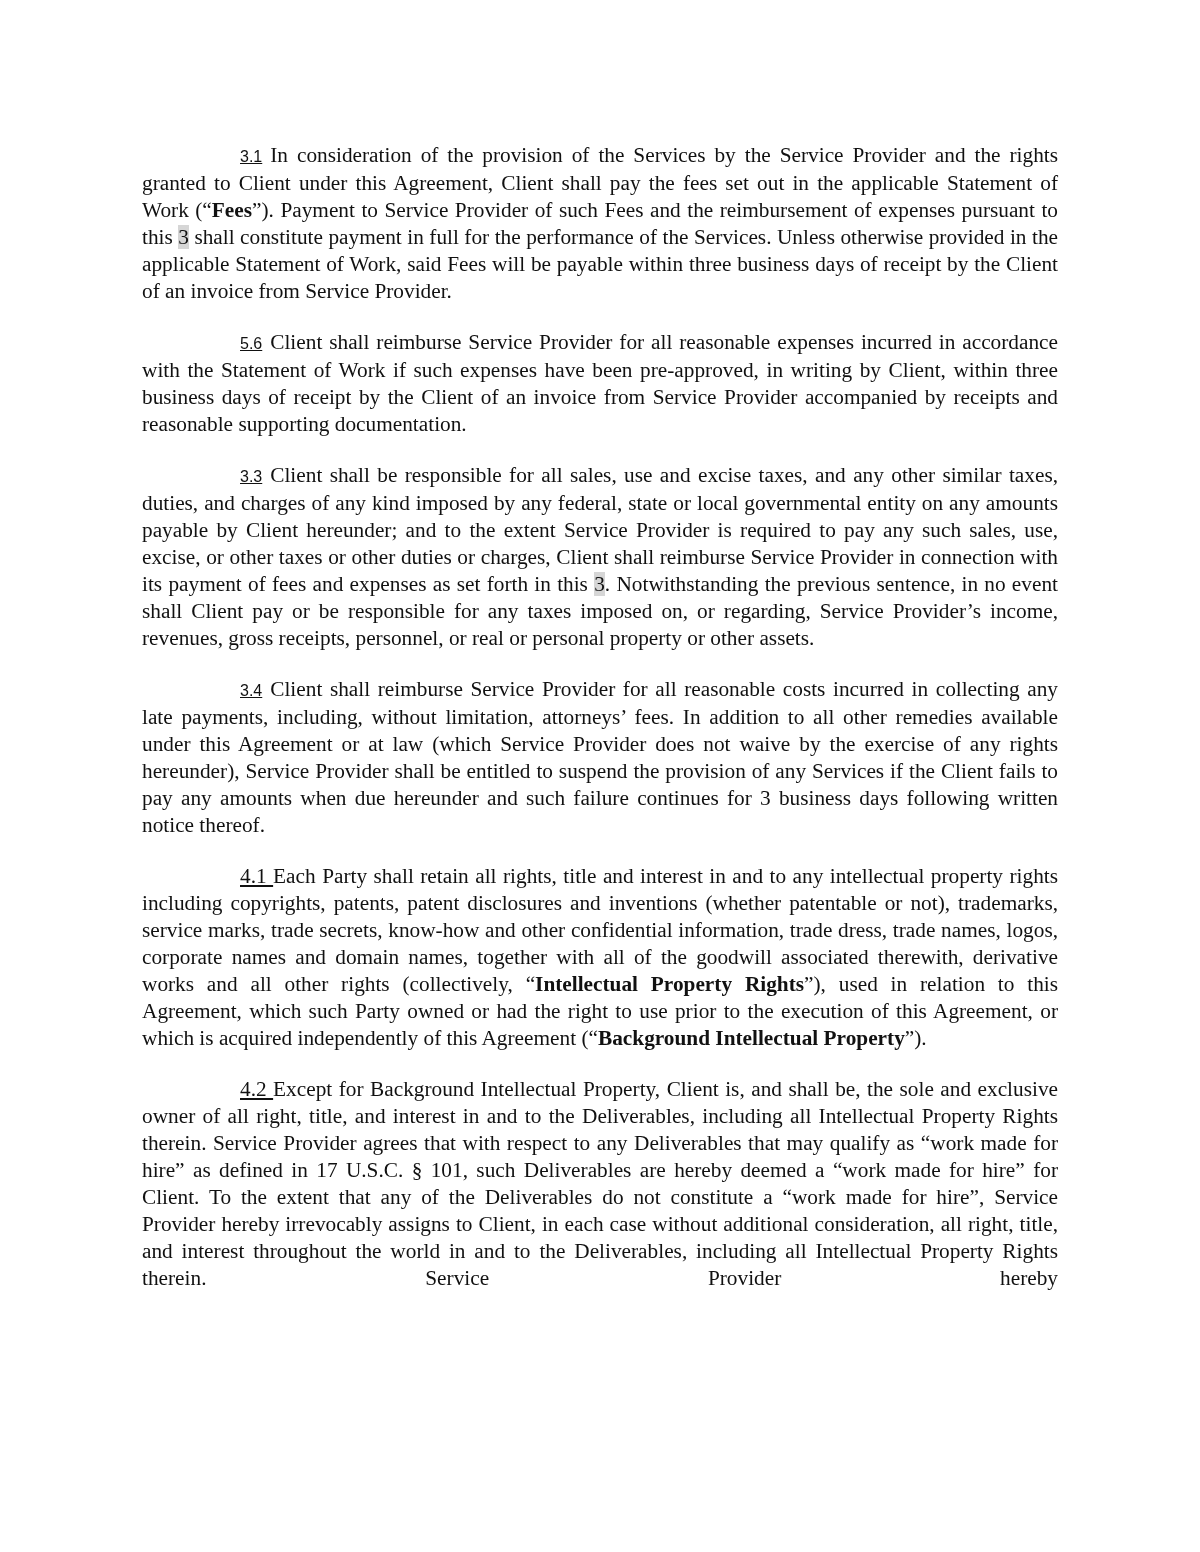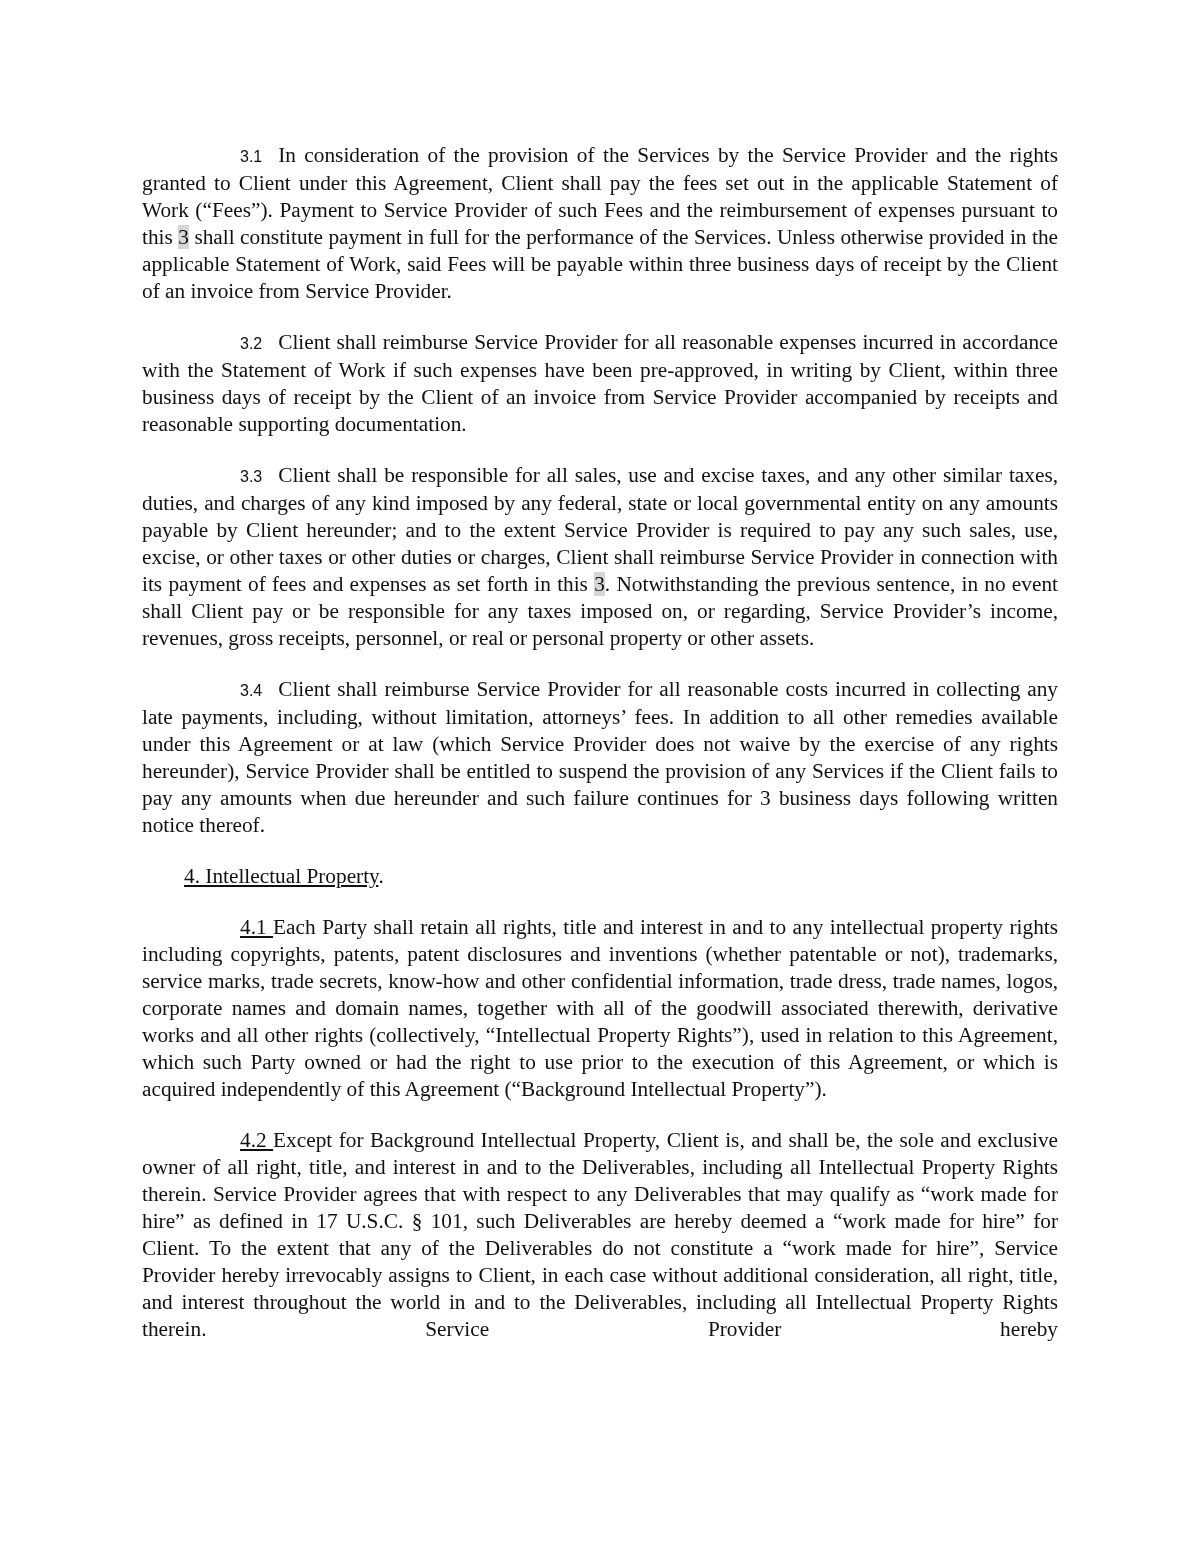--- a/index.html
+++ b/index.html
@@ -3,39 +3,38 @@
 <meta charset="utf-8">
 <style>
   html, body { margin: 0; padding: 0; background: #ffffff; }
   body { width: 1200px; height: 1552px; position: relative; overflow: hidden; }
   .page {
     position: absolute; left: 142px; top: 142px; width: 916px;
     font-family: "Liberation Serif", "DejaVu Serif", serif;
     font-size: 21.3px; line-height: 27px; color: #111;
   }
   .para { text-align: justify; text-indent: 98px; margin: 0 0 24px 0; }
-  .num { font-family: "Liberation Sans", "DejaVu Sans", sans-serif; font-size: 16px; margin-right: 16px; }
+  .num { font-family: "Liberation Sans", "DejaVu Sans", sans-serif; font-size: 16px; margin-right: 8px; text-decoration: underline; }
   .num-u { text-decoration: underline; margin-top: 8px; }
   .field { background: #d6d6d6; }
   .heading { margin: 0 0 24px 42px; }
   .heading span.u { text-decoration: underline; }
-  b { font-weight: normal; }
+  b { font-weight: bold; }
 </style>
 </head>
 <body>
 
 <div class="page">
 
   <p class="para"><span class="num">3.1</span><span>In consideration of the provision of the Services by the Service Provider and the rights granted to Client under this Agreement, Client shall pay the fees set out in the applicable Statement of Work (“</span><b>Fees</b><span>”). Payment to Service Provider of such Fees and the reimbursement of expenses pursuant to this </span><span class="field">3</span><span> shall constitute payment in full for the performance of the Services. Unless otherwise provided in the applicable Statement of Work, said Fees will be payable within three business days of receipt by the Client of an invoice from Service Provider.</span></p>
 
-  <p class="para"><span class="num">3.2</span><span>Client shall reimburse Service Provider for all reasonable expenses incurred in accordance with the Statement of Work if such expenses have been pre-approved, in writing by Client, within three business days of receipt by the Client of an invoice from Service Provider accompanied by receipts and reasonable supporting documentation.</span></p>
+  <p class="para"><span class="num">5.6</span><span>Client shall reimburse Service Provider for all reasonable expenses incurred in accordance with the Statement of Work if such expenses have been pre-approved, in writing by Client, within three business days of receipt by the Client of an invoice from Service Provider accompanied by receipts and reasonable supporting documentation.</span></p>
 
   <p class="para"><span class="num">3.3</span><span>Client shall be responsible for all sales, use and excise taxes, and any other similar taxes, duties, and charges of any kind imposed by any federal, state or local governmental entity on any amounts payable by Client hereunder; and to the extent Service Provider is required to pay any such sales, use, excise, or other taxes or other duties or charges, Client shall reimburse Service Provider in connection with its payment of fees and expenses as set forth in this </span><span class="field">3</span><span>. Notwithstanding the previous sentence, in no event shall Client pay or be responsible for any taxes imposed on, or regarding, Service Provider’s income, revenues, gross receipts, personnel, or real or personal property or other assets.</span></p>
 
   <p class="para"><span class="num">3.4</span><span>Client shall reimburse Service Provider for all reasonable costs incurred in collecting any late payments, including, without limitation, attorneys’ fees. In addition to all other remedies available under this Agreement or at law (which Service Provider does not waive by the exercise of any rights hereunder), Service Provider shall be entitled to suspend the provision of any Services if the Client fails to pay any amounts when due hereunder and such failure continues for 3 business days following written notice thereof.</span></p>
 
-  <p class="heading"><span class="u">4.  Intellectual Property</span><span>.</span></p>
 
   <p class="para"><span class="num-u">4.1 </span><span>Each Party shall retain all rights, title and interest in and to any intellectual property rights including copyrights, patents, patent disclosures and inventions (whether patentable or not), trademarks, service marks, trade secrets, know-how and other confidential information, trade dress, trade names, logos, corporate names and domain names, together with all of the goodwill associated therewith, derivative works and all other rights (collectively, “</span><b>Intellectual Property Rights</b><span>”), used in relation to this Agreement, which such Party owned or had the right to use prior to the execution of this Agreement, or which is acquired independently of this Agreement (“</span><b>Background Intellectual Property</b><span>”).</span></p>
 
   <p class="para" style="text-align-last: justify;"><span class="num-u">4.2 </span><span>Except for Background Intellectual Property, Client is, and shall be, the sole and exclusive owner of all right, title, and interest in and to the Deliverables, including all Intellectual Property Rights therein. Service Provider agrees that with respect to any Deliverables that may qualify as “work made for hire” as defined in 17 U.S.C. § 101, such Deliverables are hereby deemed a “work made for hire” for Client. To the extent that any of the Deliverables do not constitute a “work made for hire”, Service Provider hereby irrevocably assigns to Client, in each case without additional consideration, all right, title, and interest throughout the world in and to the Deliverables, including all Intellectual Property Rights therein. Service Provider hereby</span></p>
 
 </div>
 
 </body></html>

